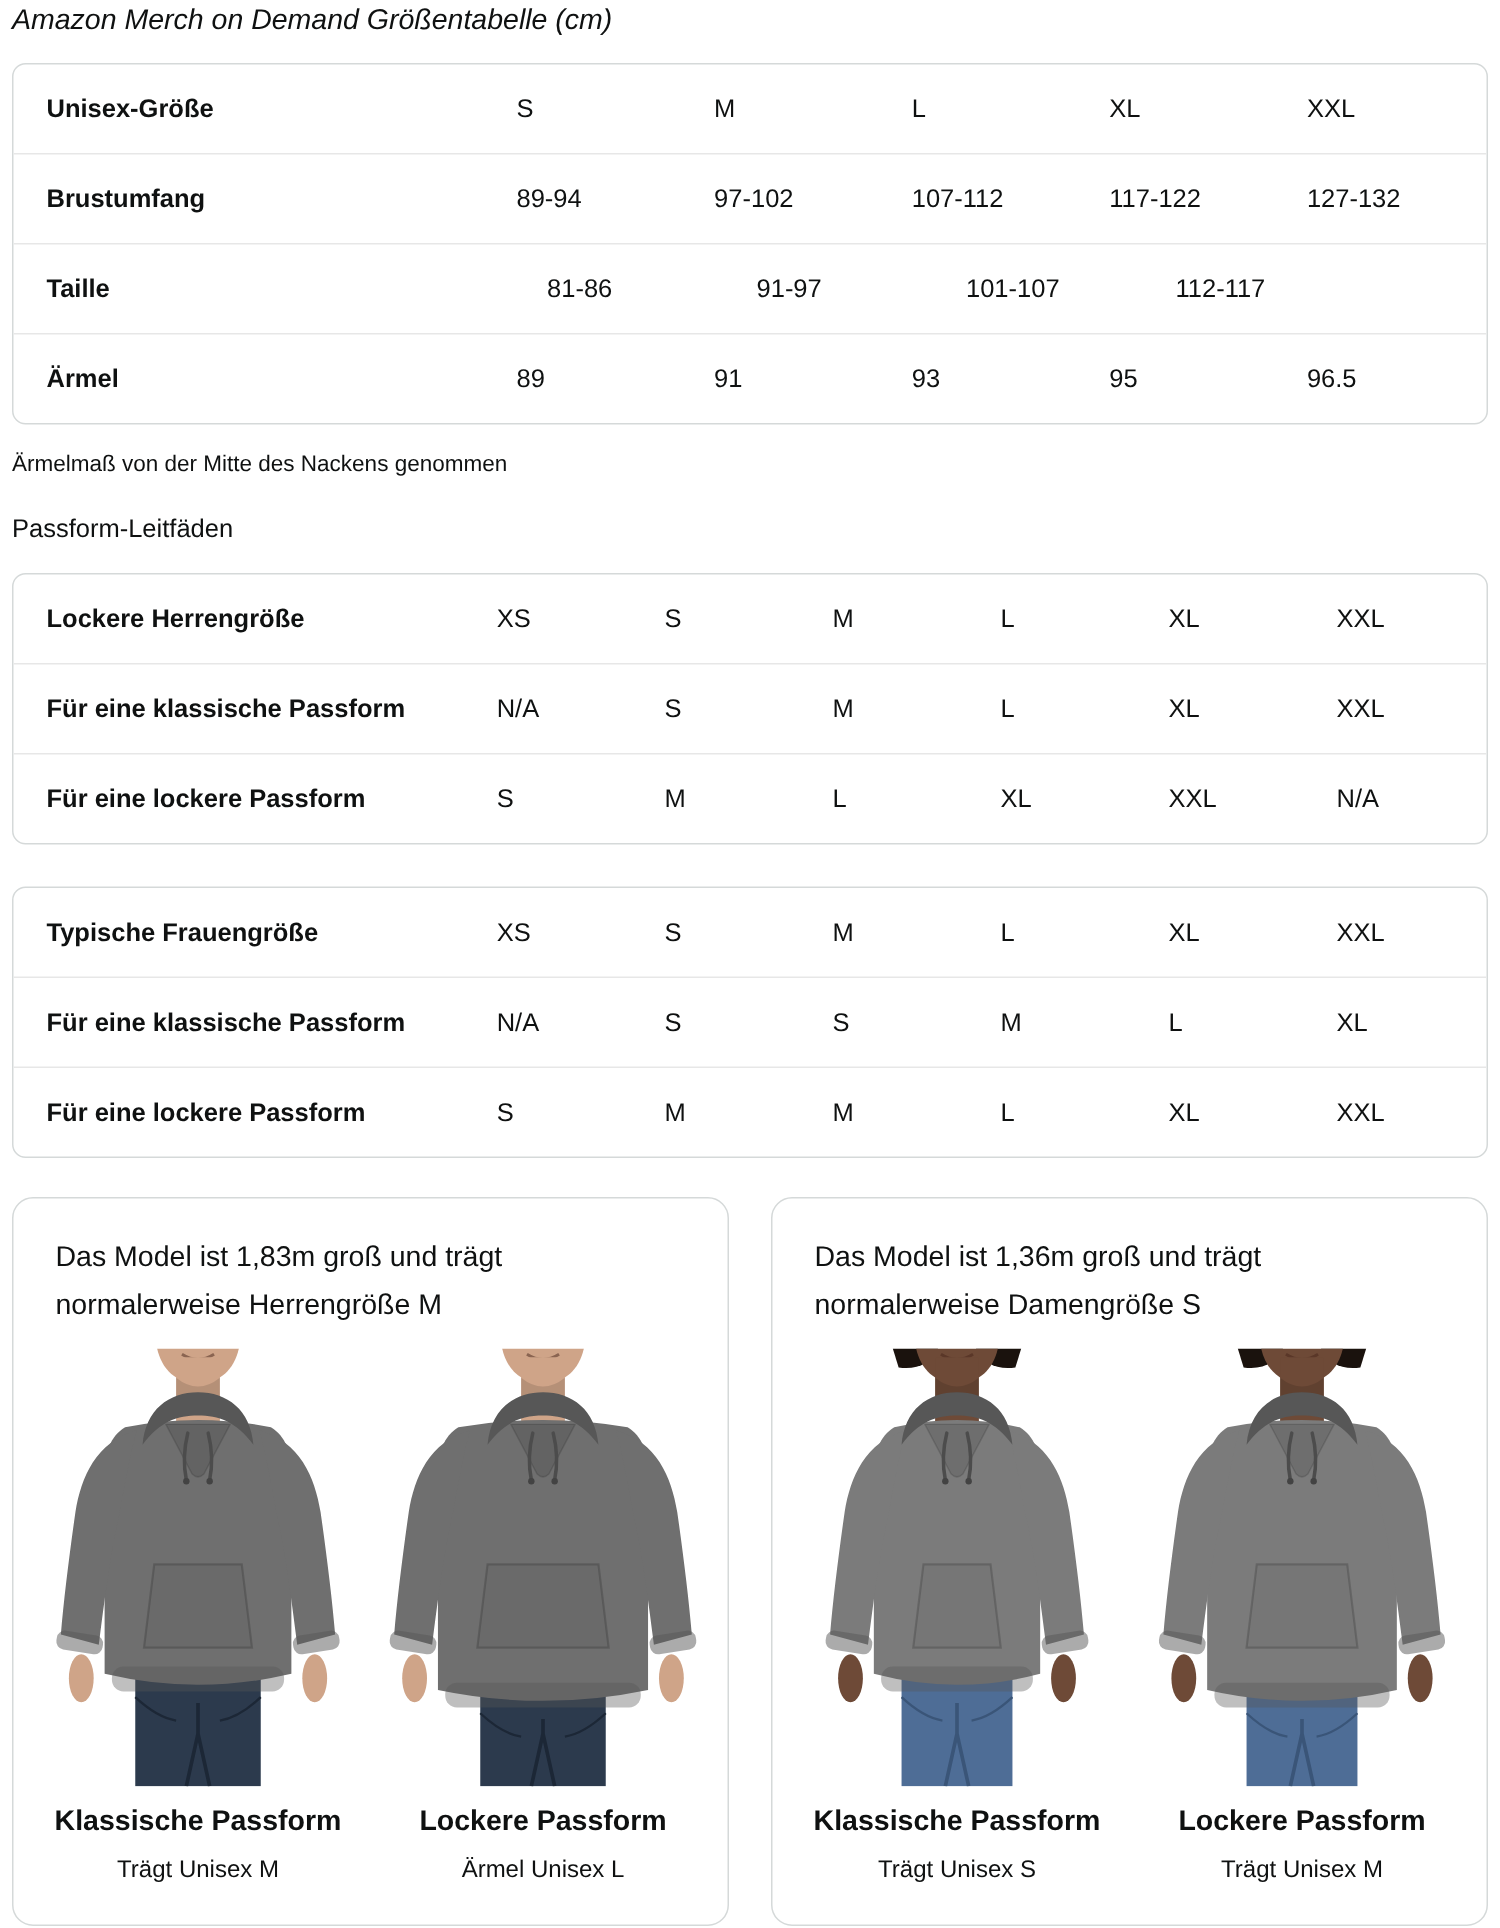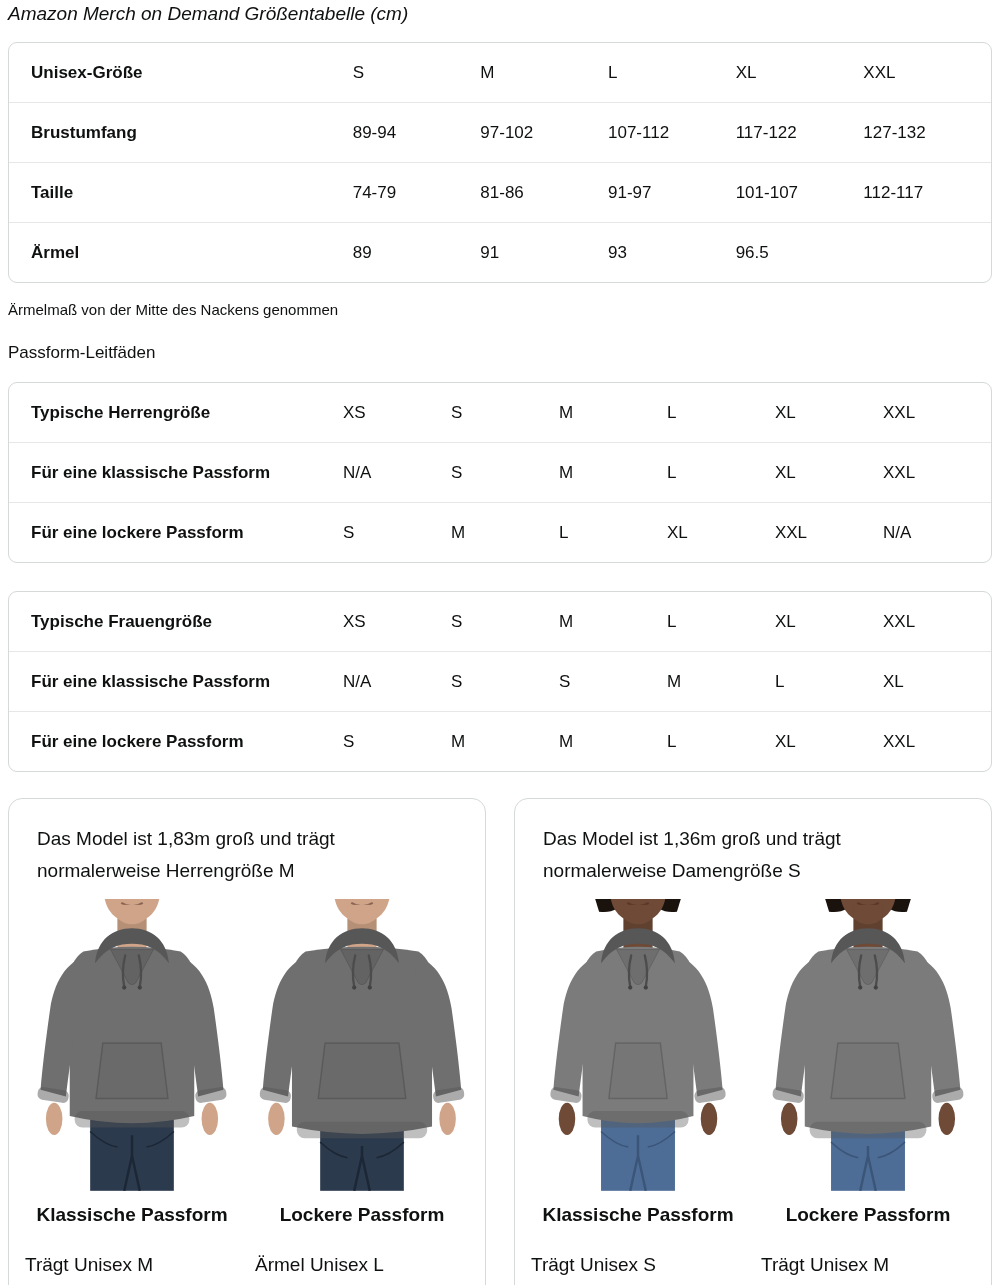--- a/index.html
+++ b/index.html
@@ -11,21 +11,21 @@
   }
   .page { padding:3px 8px 14px; box-sizing:border-box; }
   .page-title { font-size:19px; font-weight:400; margin:0 0 17px;font-style:italic; }
 
   .tbox {
     border:1px solid var(--border,#d5d9d9);
     border-radius:9px;
     overflow:hidden;
     background:#fff;
   }
-  .trow { display:flex; border-top:1px solid var(--separator,#e7e7e7); }
+  .trow { display:flex; border-top:1px solid var(--separator,#e7e7e7);gap:12px; }
   .trow:first-child { border-top:0; }
   .cell { font-size:17px; line-height:23px; padding:18px 4px 18px 0; box-sizing:border-box; white-space:nowrap; }
   .lbl { font-weight:700; padding-left:22px; }
   .size-table .lbl { width:35%; }
   .size-table .val { width:13%; }
   .fit-table .lbl { width:34%; }
   .fit-table .val { width:11%; }
   .fit-table + .fit-table { margin-top:28px; }
 
   .footnote { font-size:15px; line-height:19px; margin:17px 0 0; }
@@ -38,21 +38,21 @@
     border-radius:14px;
     padding:24px 16px 24px;
     box-sizing:border-box;
   }
   .card-desc { font-size:19px; line-height:32px; margin:0 12px 12px; }
   .figures { display:flex; gap:16px; }
   .figure { flex:1; min-width:0; }
   .photo { width:100%; }
   .photo svg { width:100%; height:auto; display:block; }
   .fit-label { font-weight:700; font-size:19px; line-height:24px; text-align:center; margin-top:12px; }
-  .size-label { font-size:19px; line-height:24px; text-align:left; margin-top:26px; }
+  .size-label { font-size:16px; line-height:24px; text-align:center; margin-top:8px; }
 </style>
 </head>
 <body>
 
 <div class="page">
 
   <h1 class="page-title">Amazon Merch on Demand Größentabelle (cm)</h1>
 
   <div class="tbox size-table">
     <div class="trow">
@@ -66,42 +66,42 @@
     <div class="trow">
       <div class="cell lbl">Brustumfang</div>
       <div class="cell val">89-94</div>
       <div class="cell val">97-102</div>
       <div class="cell val">107-112</div>
       <div class="cell val">117-122</div>
       <div class="cell val">127-132</div>
     </div>
     <div class="trow">
       <div class="cell lbl">Taille</div>
-      <div class="cell val">74-79</div>
       <div class="cell val">81-86</div>
       <div class="cell val">91-97</div>
       <div class="cell val">101-107</div>
       <div class="cell val">112-117</div>
     </div>
     <div class="trow">
       <div class="cell lbl">Ärmel</div>
       <div class="cell val">89</div>
       <div class="cell val">91</div>
       <div class="cell val">93</div>
+      <div class="cell val">95</div>
       <div class="cell val">96.5</div>
     </div>
   </div>
 
   <p class="footnote">Ärmelmaß von der Mitte des Nackens genommen</p>
 
   <h2 class="section-title">Passform-Leitfäden</h2>
 
   <div class="tbox fit-table">
     <div class="trow">
-      <div class="cell lbl">Typische Herrengröße</div>
+      <div class="cell lbl">Lockere Herrengröße</div>
       <div class="cell val">XS</div>
       <div class="cell val">S</div>
       <div class="cell val">M</div>
       <div class="cell val">L</div>
       <div class="cell val">XL</div>
       <div class="cell val">XXL</div>
     </div>
     <div class="trow">
       <div class="cell lbl">Für eine klassische Passform</div>
       <div class="cell val">N/A</div>

